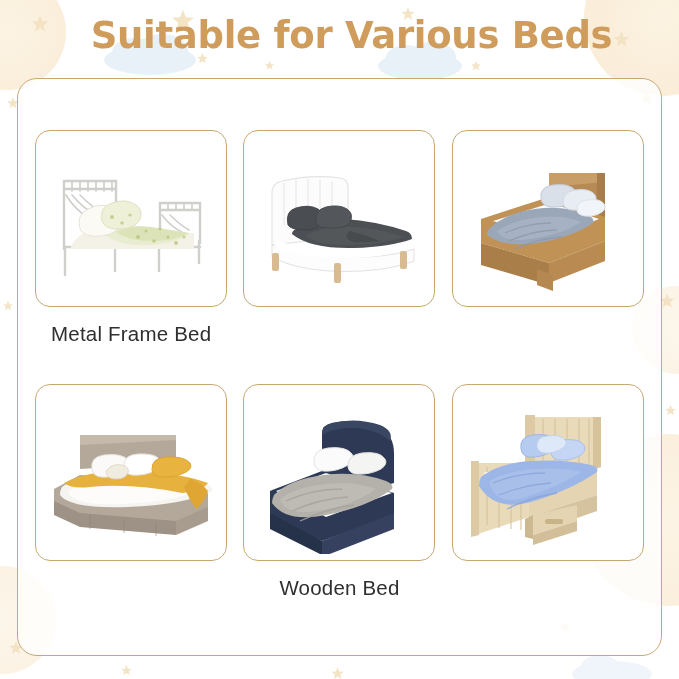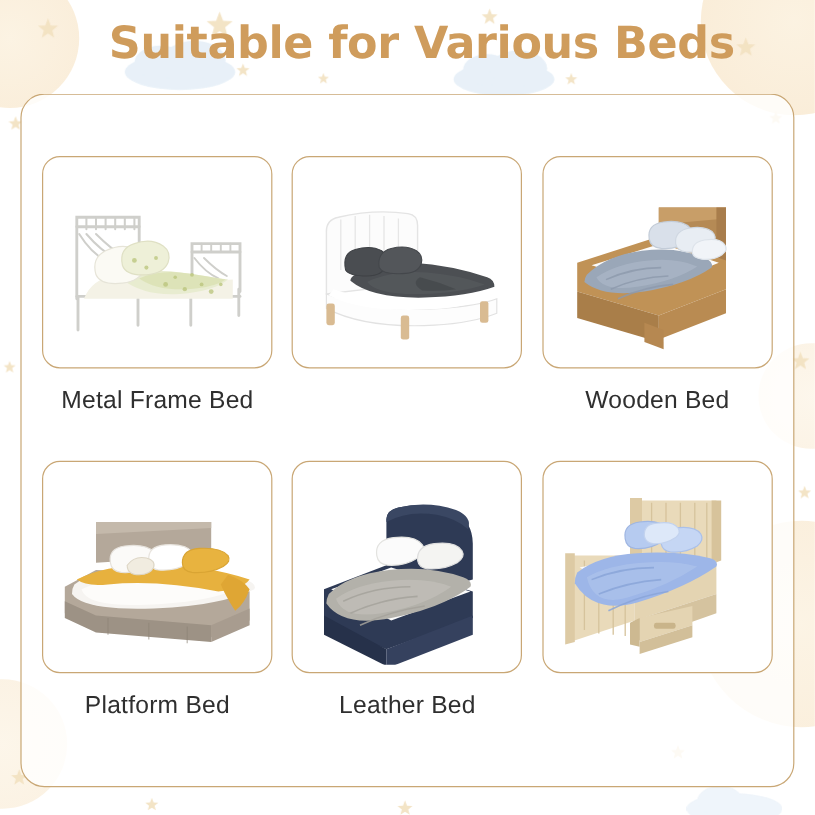--- a/index.html
+++ b/index.html
@@ -277,21 +277,20 @@
         <path d="M38 94q18-12 44-14 24-2 40 5-18 12-50 17-28 4-34-8z" fill="#a8b4c4" opacity="0.85"></path>
         <g stroke="#8c99ab" stroke-width="1.3" fill="none" opacity="0.8">
           <path d="M46 96q22-10 46-10M50 104q22-10 48-11M56 112q22-10 46-12"></path>
         </g>
 
         <path d="M82 62q-2-12 12-14 16-2 22 5 4 6-2 11-8 7-22 6-9-1-10-8z" fill="#d9e0ea" stroke="#c3ccd8" stroke-width="1"></path>
         <path d="M104 66q-1-11 12-13 15-2 20 5 3 5-3 10-8 6-20 5-8-1-9-7z" fill="#e8edf3" stroke="#d0d8e2" stroke-width="1"></path>
         <path d="M118 74q-1-9 10-11 13-2 17 4 3 4-2 8-7 5-17 4-7-1-8-5z" fill="#f1f4f8" stroke="#dde3ea" stroke-width="1"></path>
       </svg>
     </div>
-    <div class="bed-label">Wooden Bed</div>
   </div>
 
   <div class="bed-cell">
     <div class="bed-card">
       <svg class="bed-art" viewBox="0 0 178 163" xmlns="http://www.w3.org/2000/svg">
 
         <path d="M38 44h96v28l-96 6z" fill="#b4a89a"></path>
         <path d="M38 44h96v5l-96 5z" fill="#c4b9ab"></path>
 
         <path d="M12 98l26-14 96 4 32 12v26l-32 14-96-8-26-12z" fill="#b4a89a"></path>
@@ -307,21 +306,20 @@
         <path d="M22 92q22-12 62-12 48 0 82 12-6 8-26 10-50-10-92-6-18 2-26-4z" fill="#e7b13e"></path>
         <path d="M148 88q12 4 18 12-4 12-12 18-8-12-12-22z" fill="#dfa634"></path>
 
         <path d="M50 78q-2-12 12-14 18-2 24 5 4 6-3 11-10 7-24 6-8-1-9-8z" fill="#fbfaf8" stroke="#e6e2dc" stroke-width="1"></path>
         <path d="M82 76q-1-12 14-13 17-1 22 6 3 5-4 10-10 6-24 5-7-1-8-8z" fill="#ffffff" stroke="#e8e4de" stroke-width="1"></path>
         <path d="M110 78q0-11 14-12 18-1 24 6 3 5-4 9-11 6-26 5-8-1-8-8z" fill="#e8b33f" stroke="#d9a433" stroke-width="1"></path>
 
         <path d="M64 80q6-8 16-6 8 2 6 8-3 6-12 6-10 0-10-8z" fill="#f1ece0" stroke="#ddd6c6" stroke-width="0.9"></path>
       </svg>
     </div>
-    <div class="bed-label">Platform Bed</div>
   </div>
 
   <div class="bed-cell">
     <div class="bed-card">
       <svg class="bed-art" viewBox="0 0 178 163" xmlns="http://www.w3.org/2000/svg">
 
         <path d="M72 92V42q0-8 10-10 22-5 40 2 14 5 18 12 4 7 4 16v30l-30 8z" fill="#2e3a55"></path>
         <path d="M72 44q18-10 42-6 16 3 26 12 4-10-10-16-24-8-48-2-11 3-10 12z" fill="#3a4763"></path>
 
         <path d="M20 100l52-20 72 22v22l-72 26-52-22z" fill="#2e3a55"></path>
@@ -333,21 +331,21 @@
         <path d="M24 104q16-16 50-20 34-4 62 6 8 3 6 8-24 18-66 26-40 8-54-12 0-4 2-8z" fill="#b3b1aa"></path>
         <path d="M30 108q16-12 46-15 30-3 50 5-22 16-58 22-32 5-38-12z" fill="#bfbdb6" opacity="0.9"></path>
         <g stroke="#a4a29b" stroke-width="1.3" fill="none" opacity="0.85">
           <path d="M36 110q26-12 56-12M42 120q26-12 56-14M50 130q26-12 54-16"></path>
         </g>
 
         <path d="M64 72q-2-13 14-15 18-2 24 6 4 6-4 11-11 7-25 6-8-1-9-8z" fill="#fbfbfb" stroke="#e3e3e0" stroke-width="1"></path>
         <path d="M98 76q-1-12 14-14 18-2 23 6 3 5-4 10-11 6-25 5-7-1-8-7z" fill="#f4f4f2" stroke="#dedede" stroke-width="1"></path>
       </svg>
     </div>
-    <div class="bed-label">Leather Bed</div>
+    <div class="bed-label">Wooden Bed</div>
   </div>
 
   <div class="bed-cell">
     <div class="bed-card">
       <svg class="bed-art" viewBox="0 0 178 163" xmlns="http://www.w3.org/2000/svg">
 
         <path d="M72 26h66v50l-66 12z" fill="#e9daba"></path>
         <g stroke="#d6c39c" stroke-width="1.1" fill="none">
           <path d="M84 28v50M96 28v50M108 28v48M120 28v47M130 28v46"></path>
         </g>

